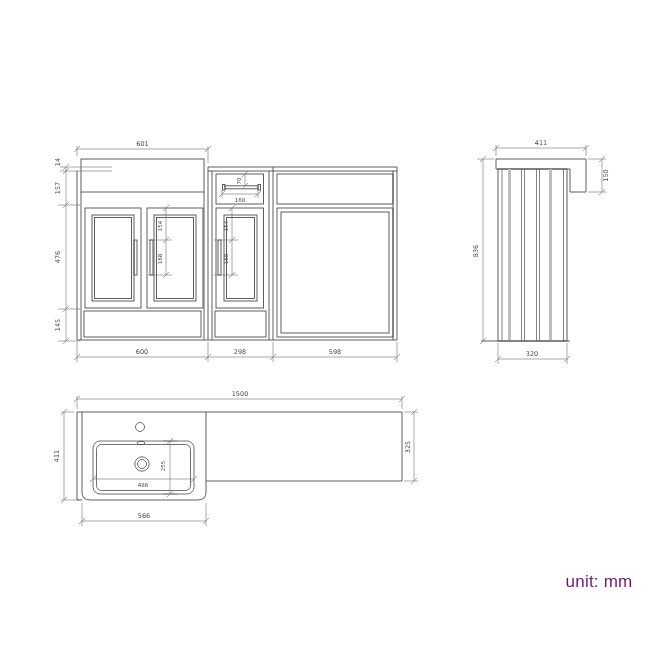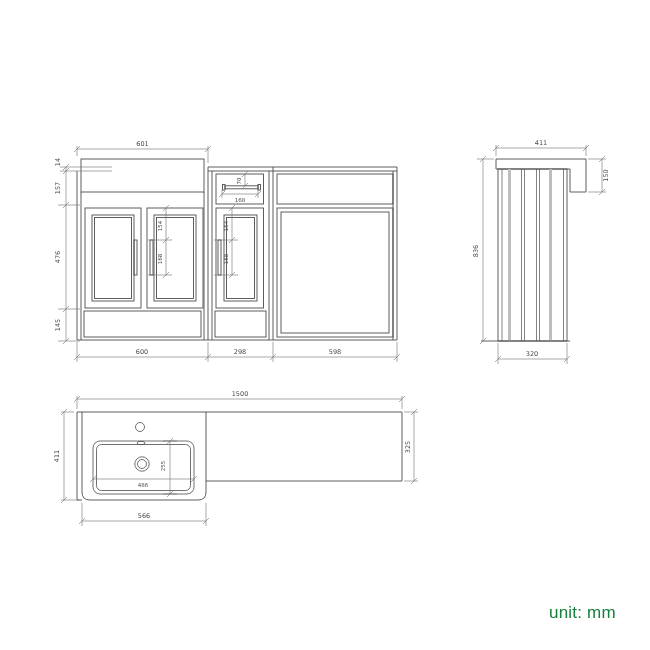--- a/index.html
+++ b/index.html
@@ -1,20 +1,20 @@
 <!DOCTYPE html>
 <html><head>
 <meta charset="utf-8">
 <style>
   html,body{margin:0;padding:0;background:#ffffff;}
   #canvas{position:relative;width:650px;height:650px;background:#ffffff;overflow:hidden;
-          font-family:"Liberation Sans",sans-serif;}
+          font-family:"Liberation Sans",sans-serif;text-align:center;}
   svg{position:absolute;left:0;top:0;}
-  .unit-label{position:absolute;left:549px;top:603px;width:100px;
-              font-size:17px;color:#15803d;letter-spacing:0.2px;}
+  .unit-label{position:absolute;left:549px;top:572px;width:100px;
+              font-size:17px;color:#701a75;letter-spacing:0.2px;}
   text{font-family:"DejaVu Sans",sans-serif;}
 </style>
 </head>
 <body>
 
 <div id="canvas">
 <svg width="650" height="650" viewBox="0 0 650 650">
   <defs>
     <g id="tk">
           <line x1="-3" y1="3" x2="3" y2="-3"></line>

